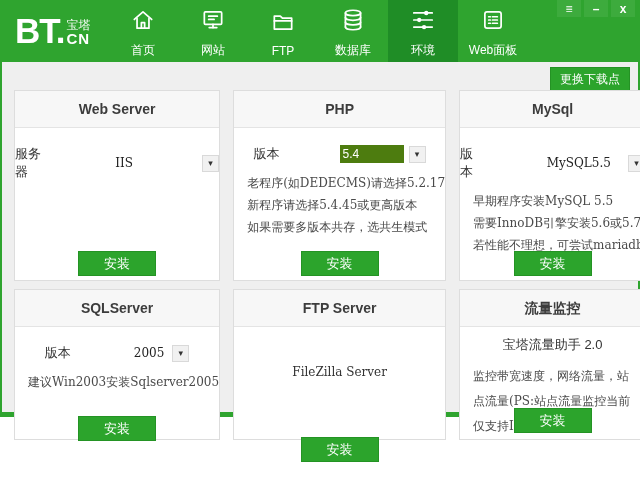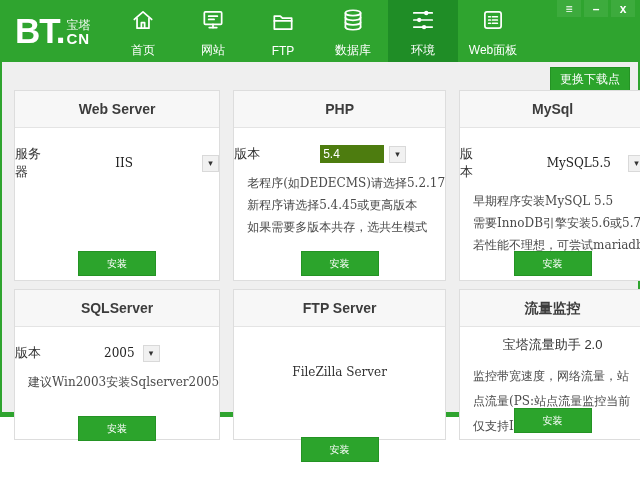--- a/index.html
+++ b/index.html
@@ -44,21 +44,21 @@
     grid-template-rows:191px 1fr; gap:8px 13px; }
 
   .card { background:#fff; border:1px solid #ddd; position:relative; }
   .card-header { height:37px; line-height:36px; text-align:center;
     background:#f7f7f7; border-bottom:1px solid #e4e4e4; font-size:14px;
     font-weight:bold; color:#3c3c3c; }
   .card-body { position:relative; height:calc(100% - 38px); }
 
   .serif { font-family:"DejaVu Serif", serif; }
 
-  .field-row { display:flex; align-items:center; 
+  .field-row { display:flex; align-items:center; justify-content:center;
     margin-top:17px; font-size:13px; color:#333;gap:48px; }
   .field-label { margin-right:12px; }
   .combo { display:flex; align-items:center; cursor:pointer; }
   .combo-wide { width:112px; justify-content:space-between; }
   .combo-value { font-size:12px; color:#222; padding:2px 3px; }
   .combo-value.selected { background:#4d7c0f; color:#fff; width:64px; }
   .combo-arrow { width:17px; height:17px; background:#f1f1f1;
     border:1px solid #d9d9d9; display:flex; align-items:center;
     justify-content:center; font-size:9px; color:#333; margin-left:5px; }
 
@@ -66,21 +66,21 @@
     line-height:22px; text-align:left; }
   .note-line { white-space:nowrap; }
 
   .center-text { text-align:center; font-size:12px; color:#333; }
   .ftp-text { margin-top:38px; }
   .traffic-title { margin-top:9px; font-size:13px; }
   .traffic-para { margin-top:10px; padding:0 12px 0 13px; font-size:12px;
     color:#4a4a4a; line-height:25px; text-align:left; }
 
   .install-btn { position:absolute; left:50%; transform:translateX(-50%);
-    bottom:20px; width:78px; height:25px; font-size:10px; }
+    bottom:20px; width:78px; height:25px; font-size:13px; }
   .row2 .install-btn { bottom:14px; }
 </style>
 </head>
 <body>
 
 <div class="window">
 
   <div class="header">
     <div class="logo">
       <span class="logo-main">BT.</span>

